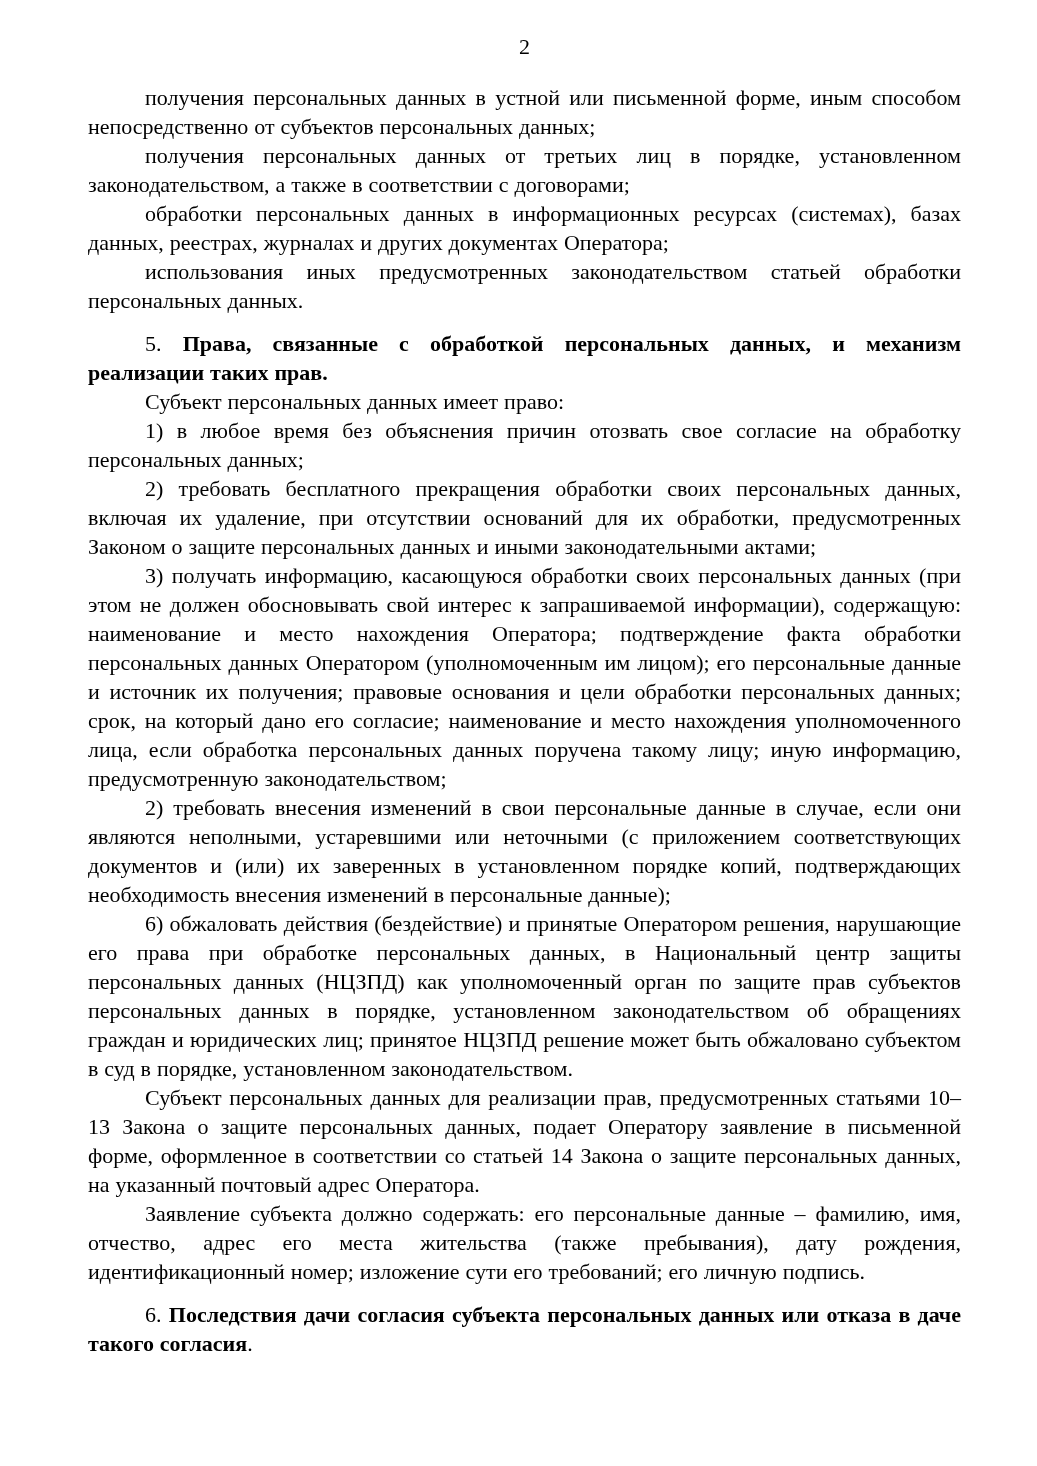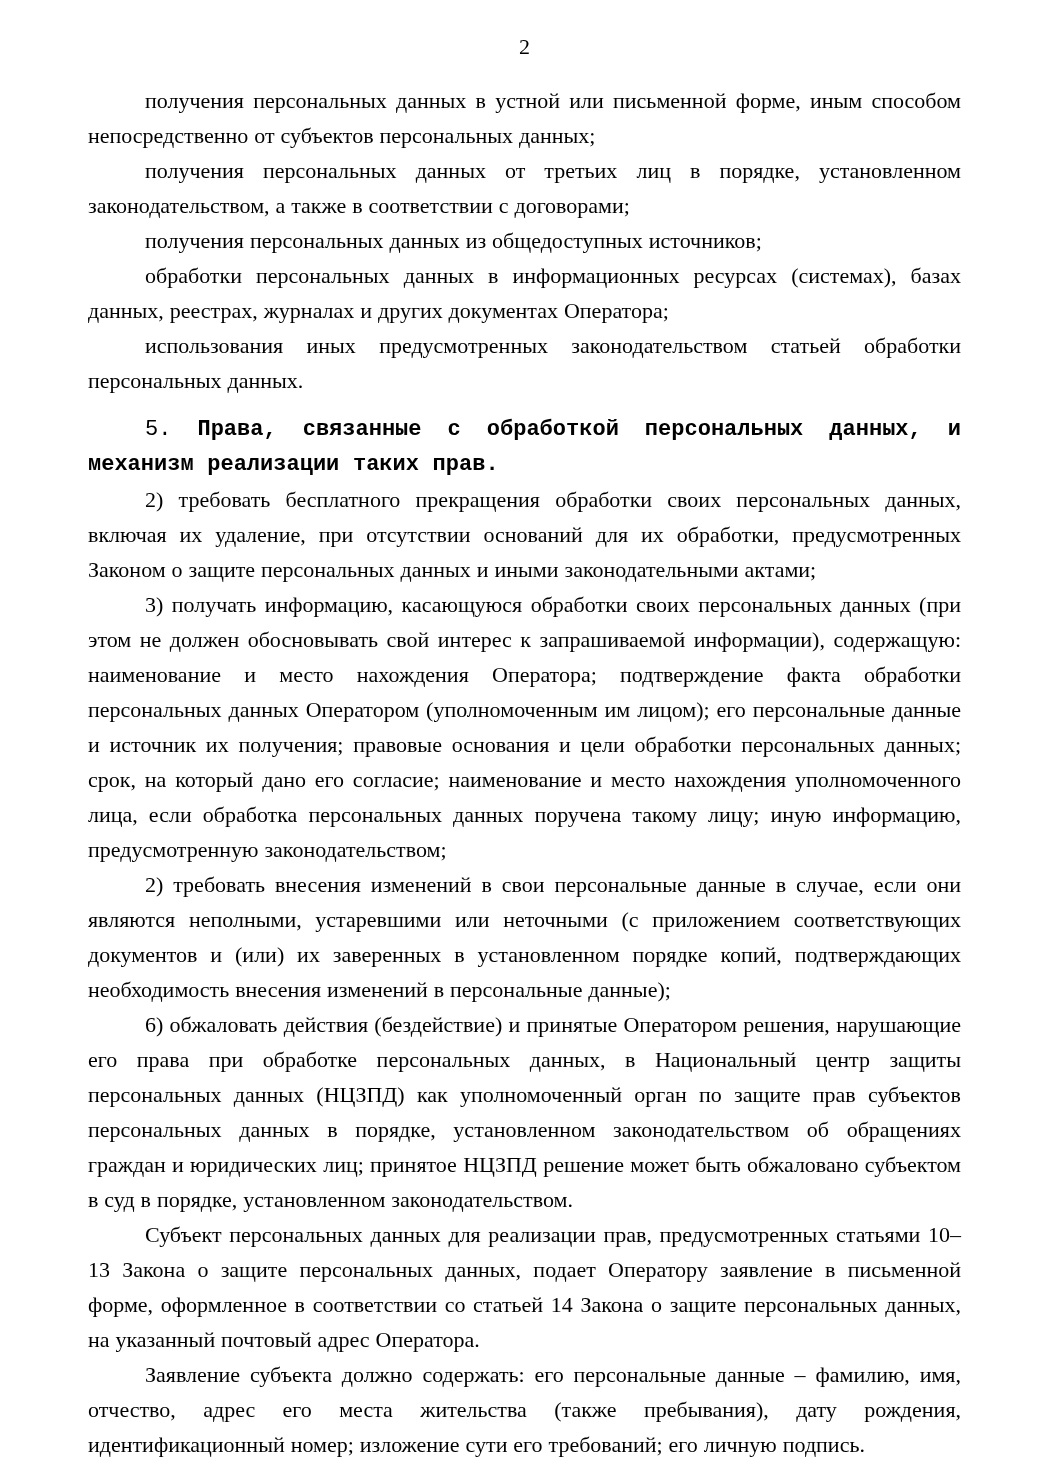--- a/index.html
+++ b/index.html
@@ -24,47 +24,47 @@
   }
   .page-number {
     text-align: center;
     font-size: 22px;
     line-height: 25.7px;
     margin: 0 0 23px 0;
   }
   .doc-body p.para {
     margin: 0;
     font-size: 22px;
-    line-height: 35px;
+    line-height: 29px;
     text-align: justify;
     text-indent: 57px;
     word-spacing: 0.02em;
   }
   .doc-body p.heading {
     margin-top: 14px;
     font-weight: bold;
-    font-family: Liberation Mono, monospace;
   }
   .doc-body .h-num,
   .doc-body .h-suffix {
     font-weight: normal;
   }
 </style>
 </head>
 <body>
 
 <div class="page">
   <div class="page-number">2</div>
   <div class="doc-body">
       <p class="para">получения персональных данных в устной или письменной форме, иным способом непосредственно от субъектов персональных данных;</p>
       <p class="para">получения персональных данных от третьих лиц в порядке, установленном законодательством, а также в соответствии с договорами;</p>
-      <p class="para">получения персональных данных из общедоступных источников;</p>
       <p class="para">обработки персональных данных в информационных ресурсах (системах), базах данных, реестрах, журналах и других документах Оператора;</p>
       <p class="para">использования иных предусмотренных законодательством статьей обработки персональных данных.</p>
       <p class="para heading"><span class="h-num">5.</span> <b>Права, связанные с обработкой персональных данных, и механизм реализации таких прав.</b></p>
+      <p class="para">Субъект персональных данных имеет право:</p>
+      <p class="para">1) в любое время без объяснения причин отозвать свое согласие на обработку персональных данных;</p>
       <p class="para">2) требовать бесплатного прекращения обработки своих персональных данных, включая их удаление, при отсутствии оснований для их обработки, предусмотренных Законом о защите персональных данных и иными законодательными актами;</p>
       <p class="para">3) получать информацию, касающуюся обработки своих персональных данных (при этом не должен обосновывать свой интерес к запрашиваемой информации), содержащую: наименование и место нахождения Оператора; подтверждение факта обработки персональных данных Оператором (уполномоченным им лицом); его персональные данные и источник их получения; правовые основания и цели обработки персональных данных; срок, на который дано его согласие; наименование и место нахождения уполномоченного лица, если обработка персональных данных поручена такому лицу; иную информацию, предусмотренную законодательством;</p>
       <p class="para">2) требовать внесения изменений в свои персональные данные в случае, если они являются неполными, устаревшими или неточными (с приложением соответствующих документов и (или) их заверенных в установленном порядке копий, подтверждающих необходимость внесения изменений в персональные данные);</p>
       <p class="para">6) обжаловать действия (бездействие) и принятые Оператором решения, нарушающие его права при обработке персональных данных, в Национальный центр защиты персональных данных (НЦЗПД) как уполномоченный орган по защите прав субъектов персональных данных в порядке, установленном законодательством об обращениях граждан и юридических лиц; принятое НЦЗПД решение может быть обжаловано субъектом в суд в порядке, установленном законодательством.</p>
       <p class="para">Субъект персональных данных для реализации прав, предусмотренных статьями 10–13 Закона о защите персональных данных, подает Оператору заявление в письменной форме, оформленное в соответствии со статьей 14 Закона о защите персональных данных, на указанный почтовый адрес Оператора.</p>
       <p class="para">Заявление субъекта должно содержать: его персональные данные – фамилию, имя, отчество, адрес его места жительства (также пребывания), дату рождения, идентификационный номер; изложение сути его требований; его личную подпись.</p>
       <p class="para heading"><span class="h-num">6.</span> <b>Последствия дачи согласия субъекта персональных данных или отказа в даче такого согласия</b><span class="h-suffix">.</span></p>
     </div>
 </div>
 

